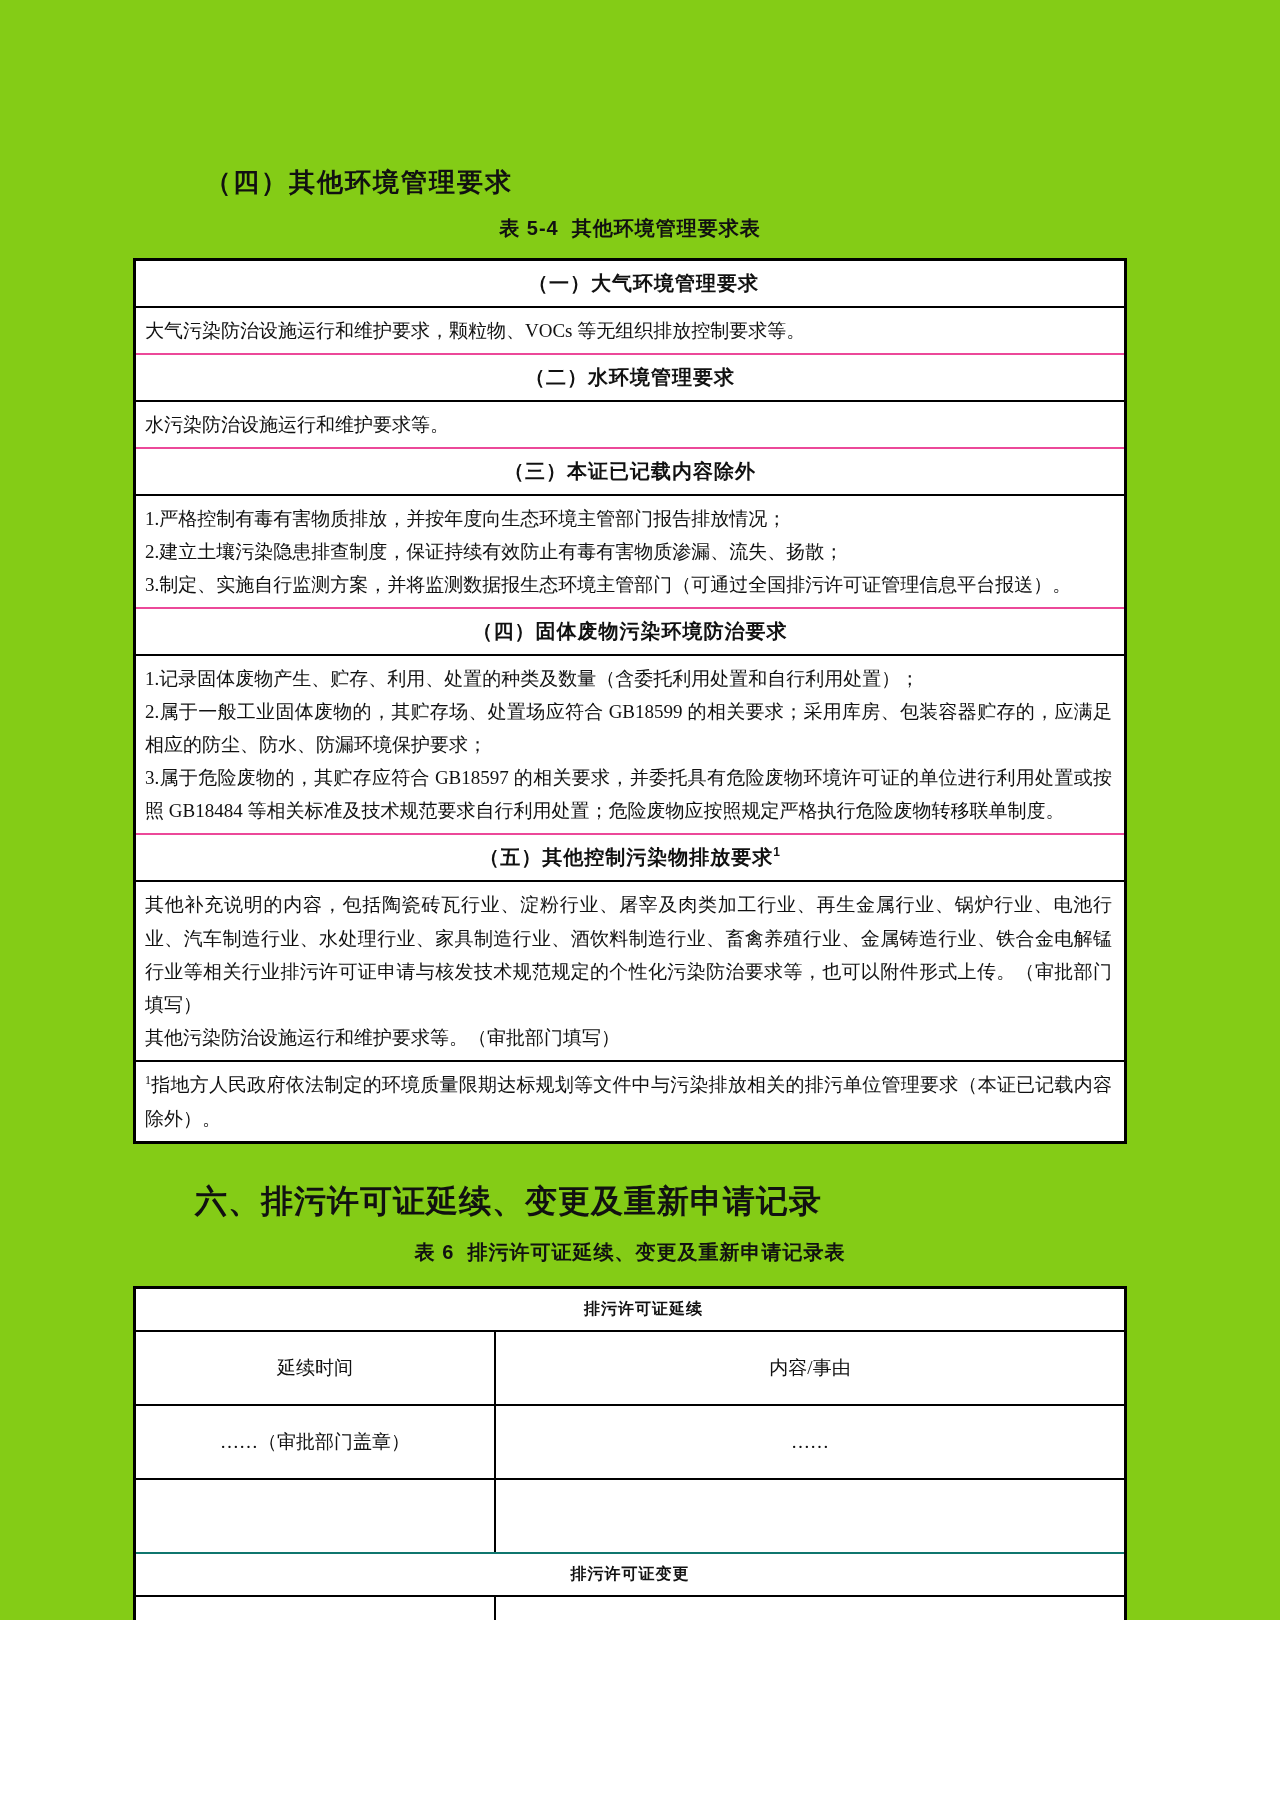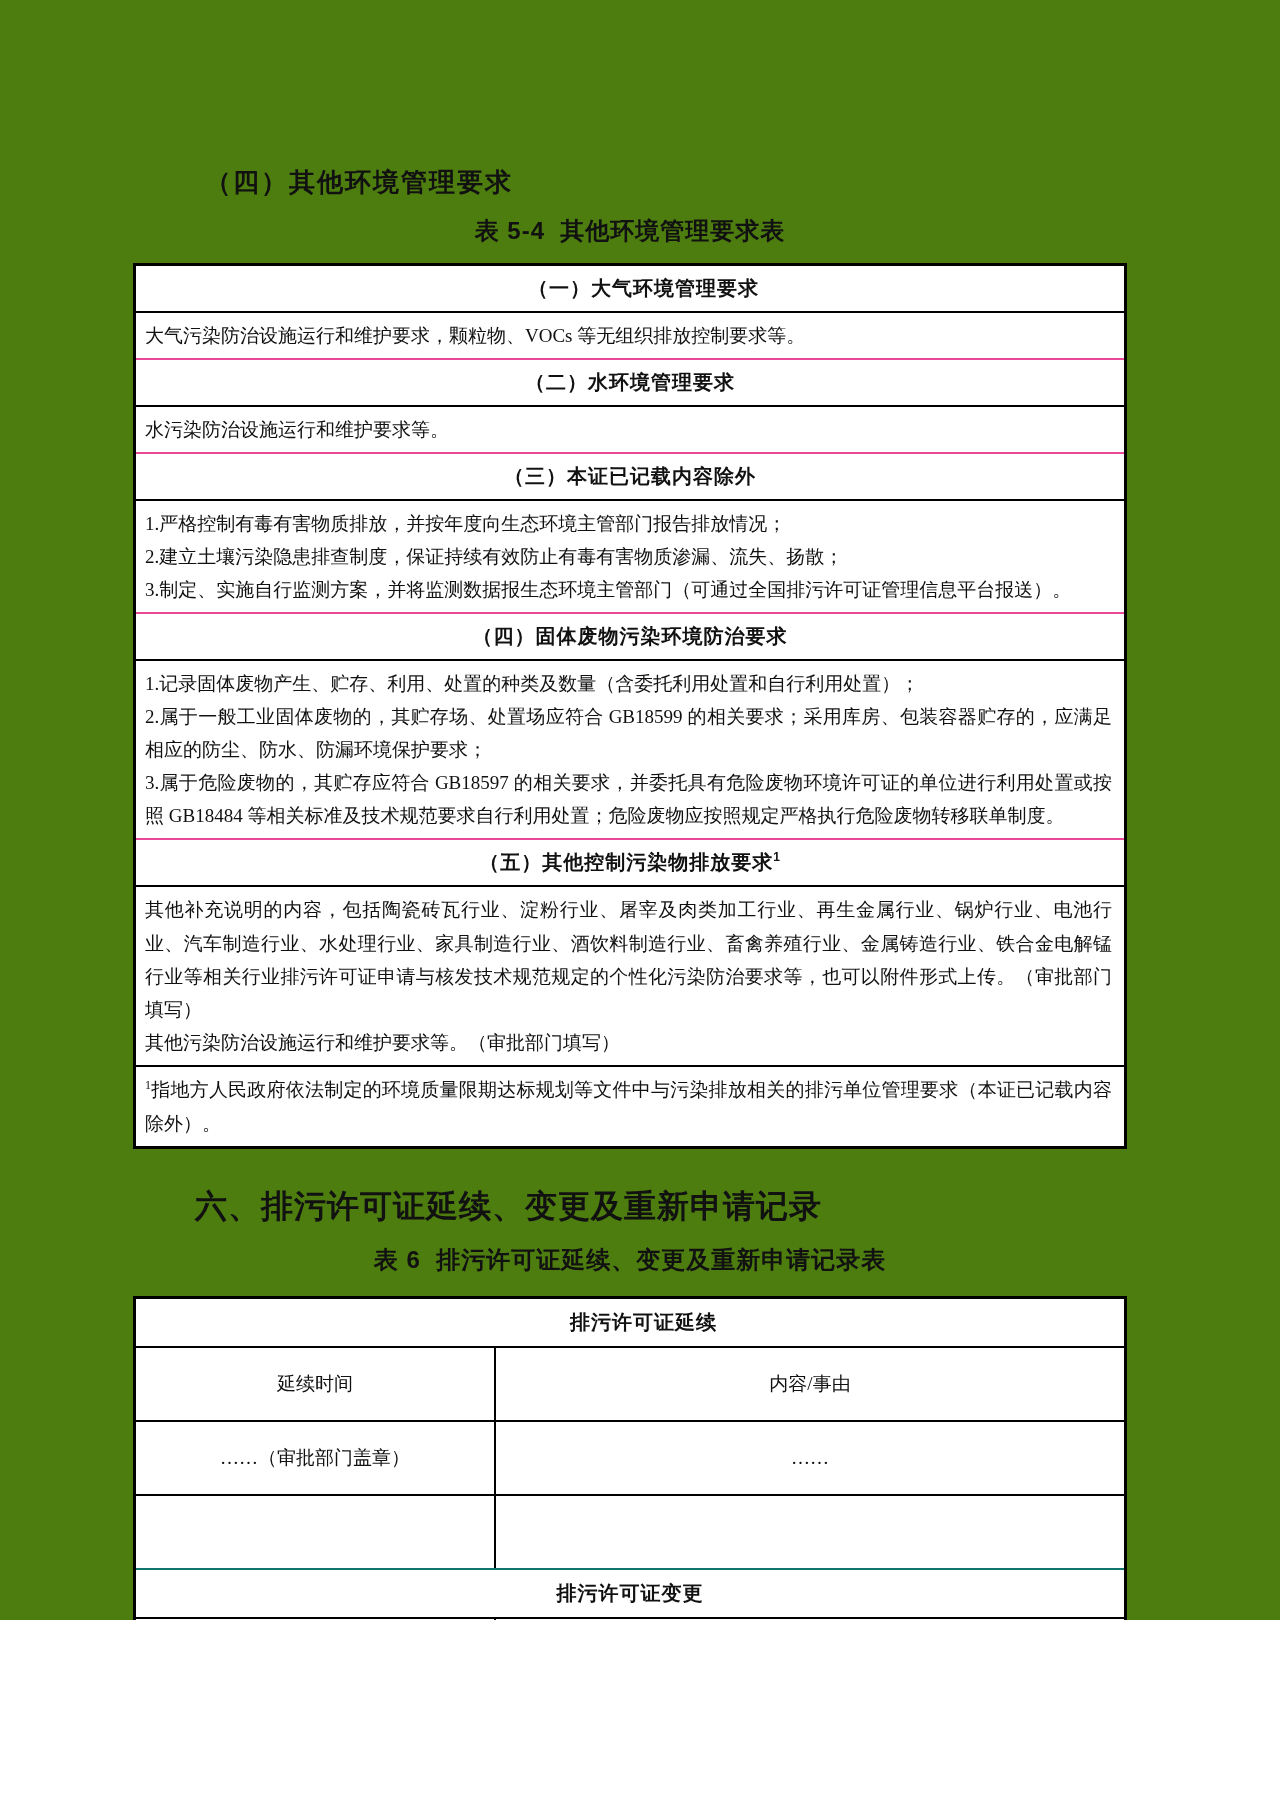--- a/index.html
+++ b/index.html
@@ -2,39 +2,39 @@
 <html><head>
 <meta charset="utf-8">
 <style>
   html, body { margin: 0; padding: 0; background: #ffffff; }
   .page {
     position: relative;
     width: 1280px;
     height: 1620px;
     box-sizing: border-box;
     padding-top: 165px;
-    background: #4d7c0f;
+    background: #84cc16;
     color: #111;
     font-family: "Liberation Serif", "DejaVu Serif", serif;
     overflow: hidden;
   }
   .heading-kai {
     margin: 0 0 0 205px;
     font-family: "Liberation Sans", "DejaVu Sans", sans-serif;
     font-weight: 700;
     font-size: 26px;
     letter-spacing: 2px;
   }
   .content { width: 994px; margin-left: 133px; }
   .table-caption {
     margin-top: 15px;
     text-align: center;
     font-family: "Liberation Sans", "DejaVu Sans", sans-serif;
     font-weight: 700;
-    font-size: 24px;
+    font-size: 20px;
     letter-spacing: 1px;
     white-space: pre-wrap;
   }
   .doc-table { border: 3px solid #000; margin-top: 16px; background: #fff; }
   .t1-header {
     border-top: 2px solid #ec4899;
     text-align: center;
     font-family: "Liberation Sans", "DejaVu Sans", sans-serif;
     font-weight: 700;
     font-size: 20px;
@@ -63,21 +63,21 @@
     font-family: "Liberation Sans", "DejaVu Sans", sans-serif;
     font-weight: 700;
     font-size: 32px;
     letter-spacing: 1px;
   }
   .table2 { border: 3px solid #000; border-bottom: 5px solid #000; margin-top: 20px; }
   .t2-header {
     text-align: center;
     font-family: "Liberation Sans", "DejaVu Sans", sans-serif;
     font-weight: 700;
-    font-size: 20px;
+    font-size: 16px;
     padding: 10px 0;
     letter-spacing: 1px;
   }
   .t2-row { display: grid; grid-template-columns: 358px 1fr; border-top: 2px solid #000; }
   .t2-cell {
     display: flex;
     align-items: center;
     justify-content: center;
     min-height: 72px;
     box-sizing: border-box;

